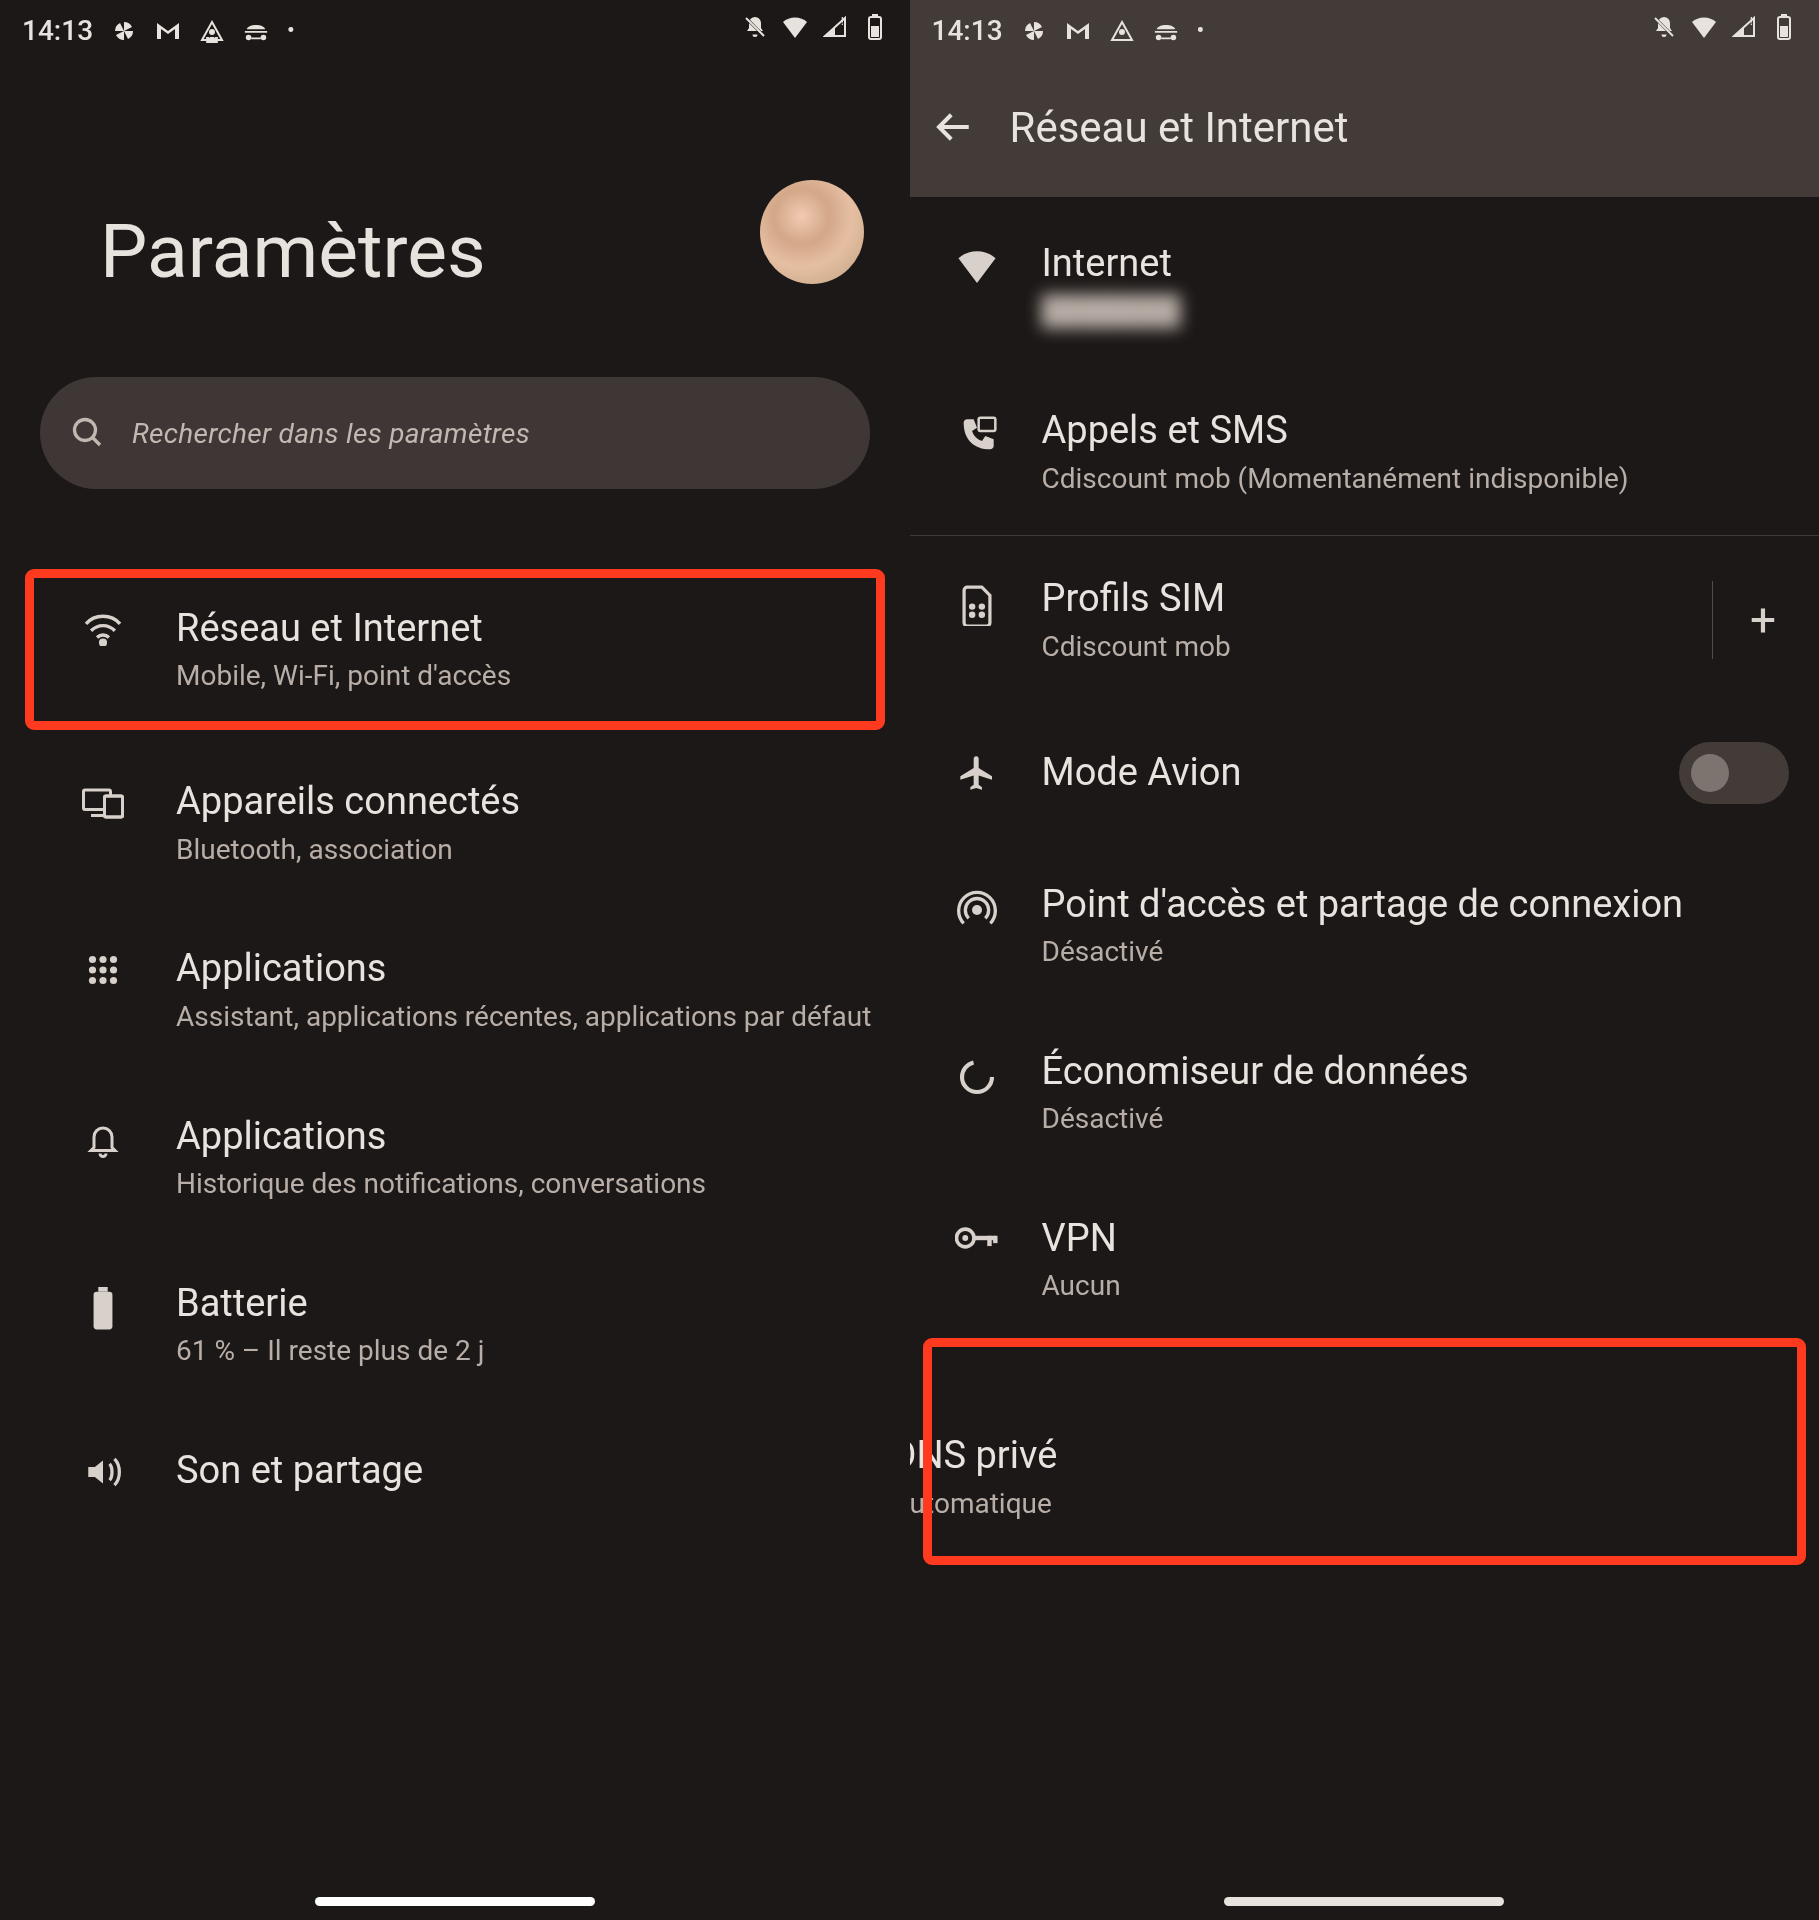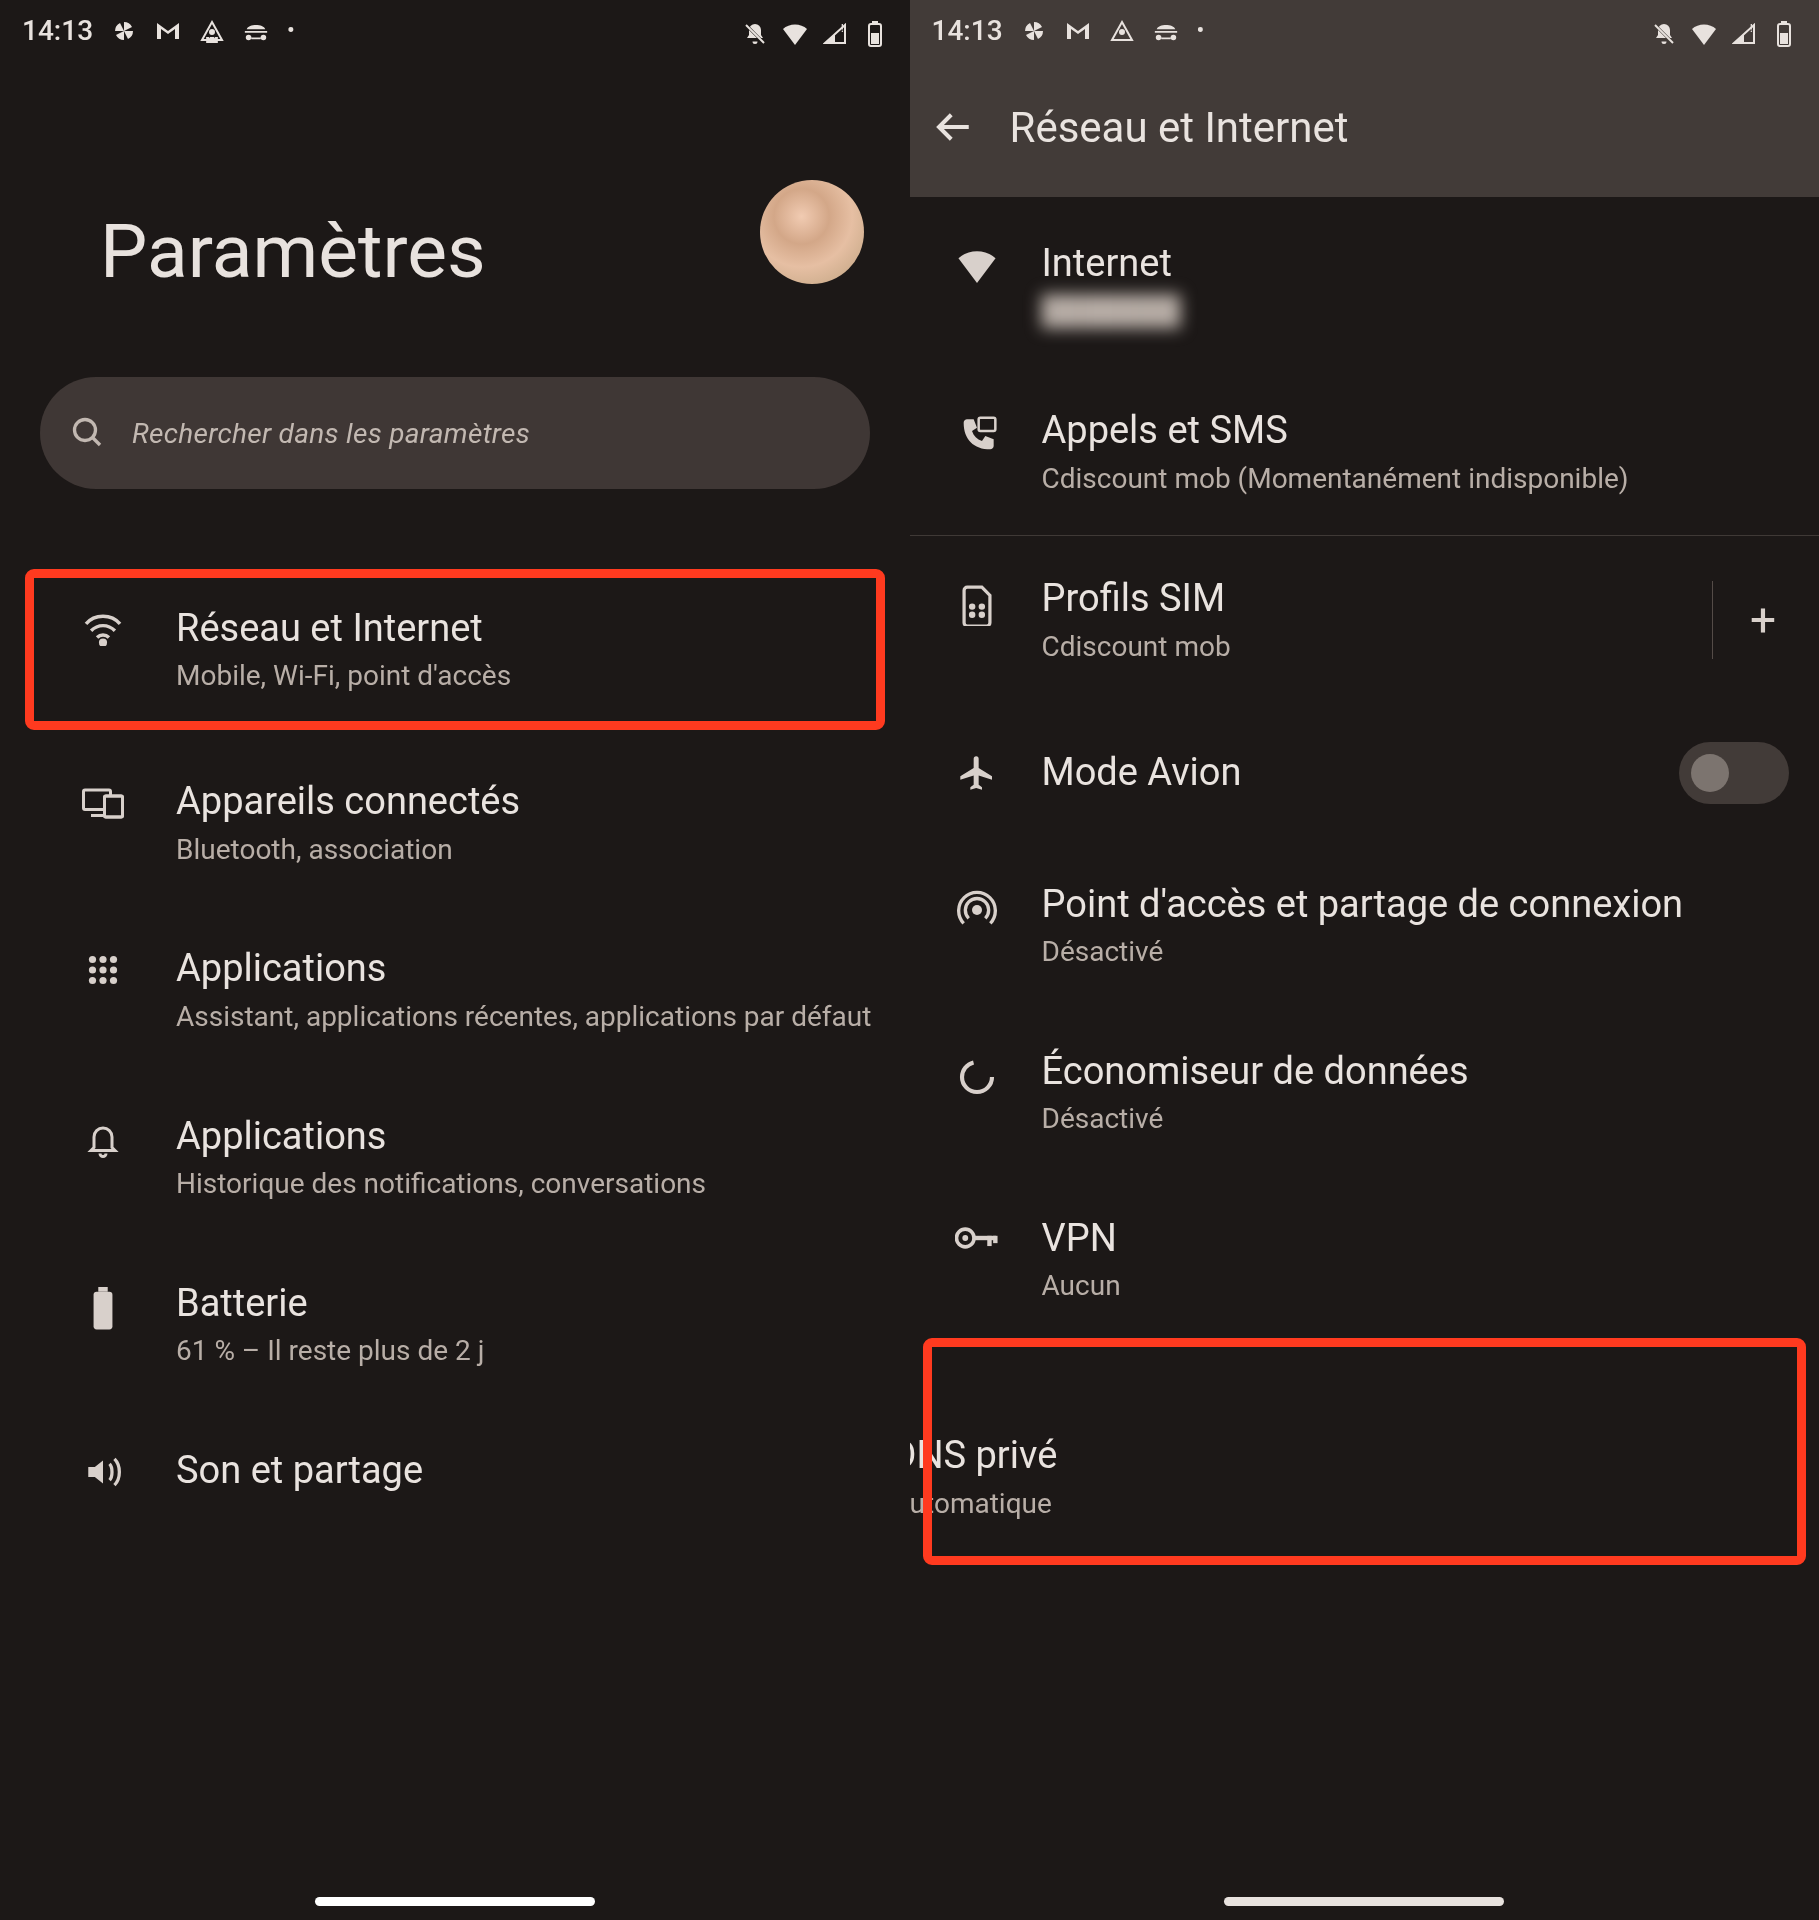--- a/index.html
+++ b/index.html
@@ -17,21 +17,21 @@
       min-width: 0;
       overflow: hidden;
     }
     .panel-left { background: #1c1817; }
     .panel-right { background: #1c1817; }
 
     
     .status-bar {
       display: flex;
       justify-content: space-between;
-      align-items: flex-end;
+      align-items: flex-start;
       padding: 14px 22px 10px 22px;
       font-size: 28px;
       font-weight: 500;
       color: #e8e2de;
     }
     .panel-right .status-bar { background: #423b38; padding-bottom: 10px; }
     .status-left { display: flex; align-items: center; gap: 18px; }
     .status-right { display: flex; align-items: center; gap: 14px; }
     .status-icon { width: 26px; height: 26px; display: inline-flex; align-items: center; justify-content: center; }
 

